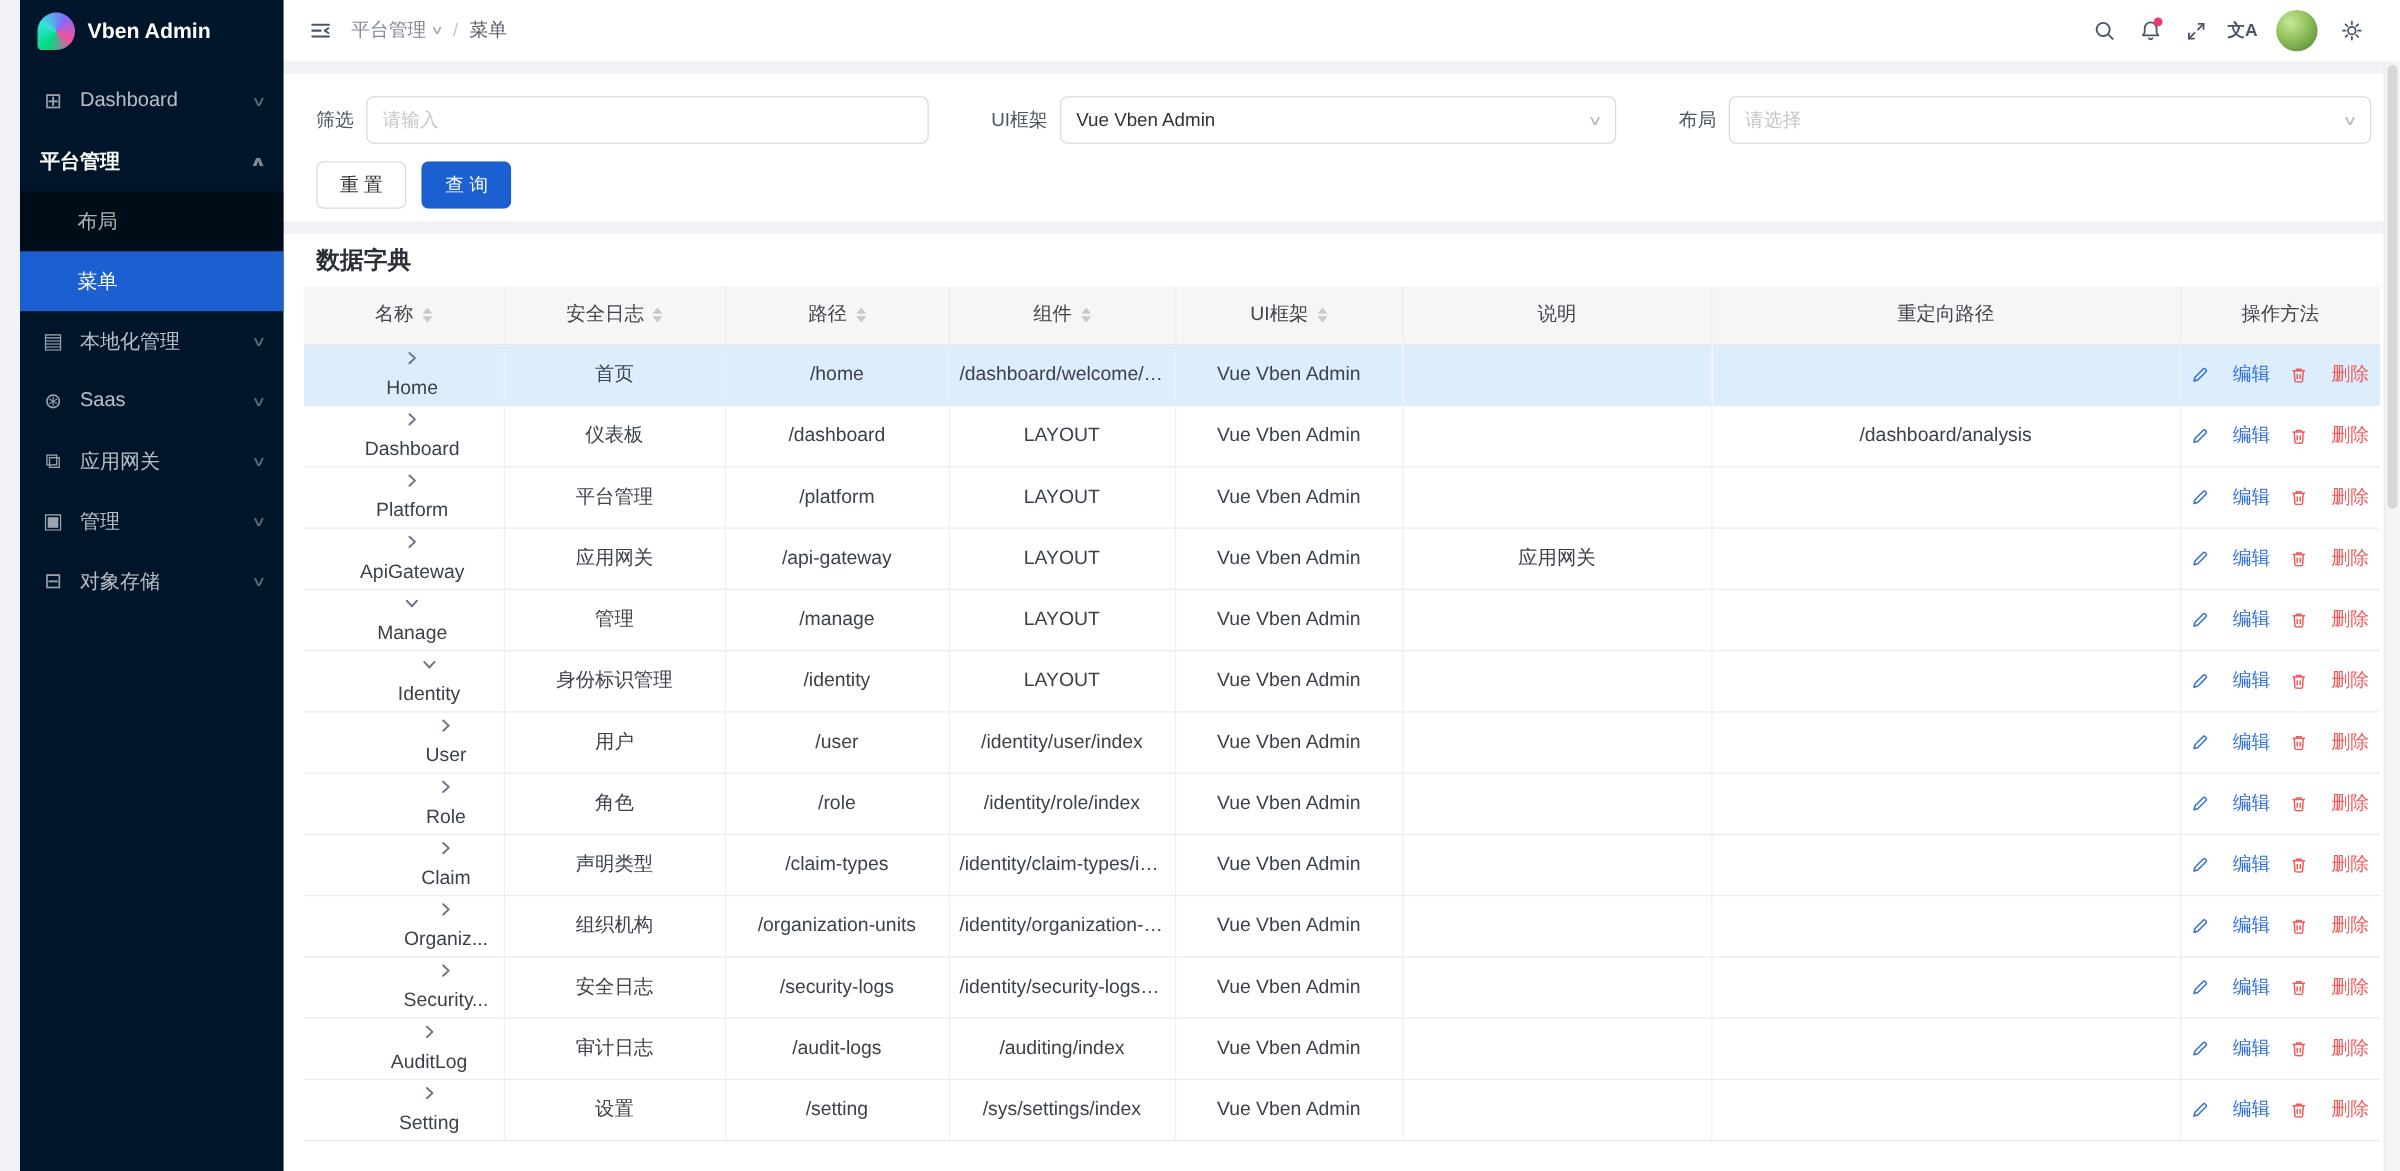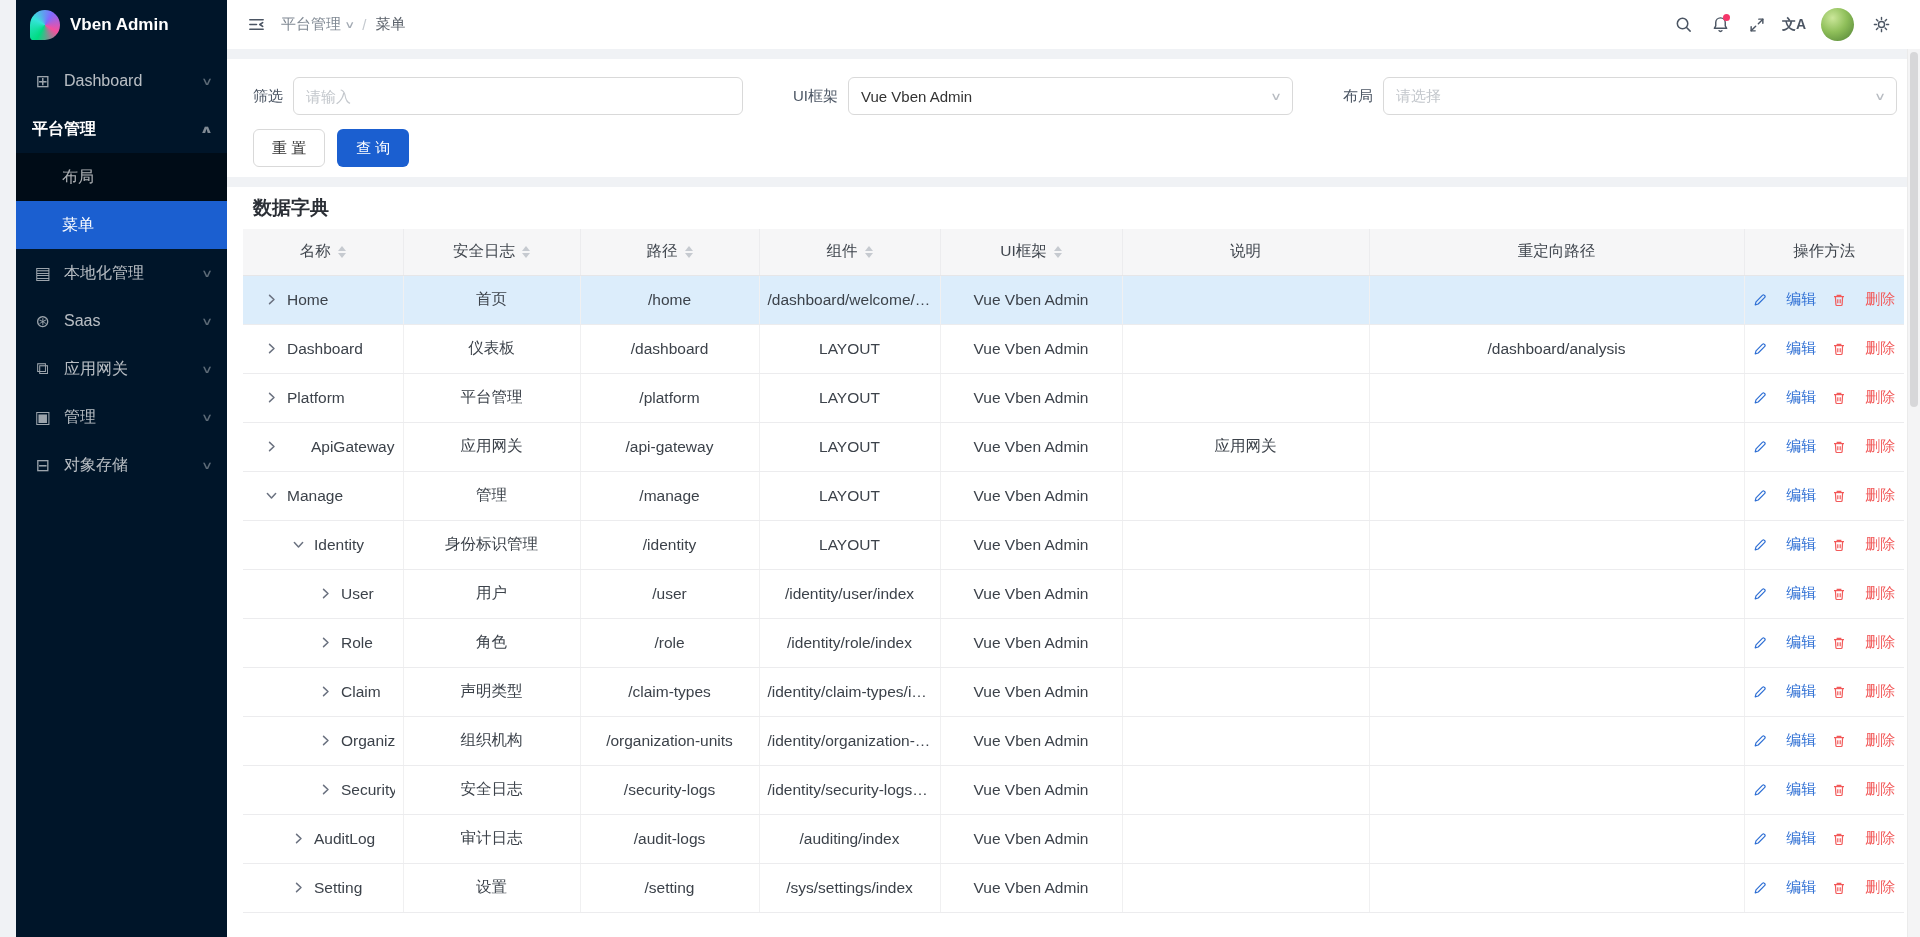--- a/index.html
+++ b/index.html
@@ -73,21 +73,21 @@
   thead th { height:46px; background:#f6f6f7; font-weight:500; color:#3f454d; font-size:15.5px; border-bottom:1px solid #e6e6e8; border-right:1px solid #ececee; padding:0 8px; }
   thead th:last-child, tbody td:last-child { border-right:none; }
   .th-wrap { display:flex; align-items:center; justify-content:center; gap:7px; }
   .sorter { display:flex; flex-direction:column; gap:2px; cursor:pointer; }
   .sorter i { display:block; width:0; height:0; border-left:4.5px solid transparent; border-right:4.5px solid transparent; }
   .sorter .up { border-bottom:5px solid #c6cad0; }
   .sorter .down { border-top:5px solid #c6cad0; }
   tbody td { height:49px; border-bottom:1px solid #ececee; border-right:1px solid #f0f0f1; font-size:15.5px; color:#3c424a; text-align:center; padding:0 8px; overflow:hidden; white-space:nowrap; text-overflow:ellipsis; }
   tbody tr.hl { background:#dcedfb; }
   td.c-name { text-align:left; }
-  .name-wrap { display:flex; align-items:center; gap:9px; overflow:hidden; }
+  .name-wrap { display:flex; align-items:center; gap:9px; overflow:hidden;flex-direction:column; }
   .row-caret { color:#6b7280; display:flex; flex-shrink:0; cursor:pointer; }
   .action-wrap { display:flex; align-items:center; justify-content:center; gap:16px; }
   .link { display:flex; align-items:center; gap:19px; font-size:15px; cursor:pointer; }
   .link .lic { display:flex; }
   .link.edit { color:#2e6fd4; }
   .link.del  { color:#f25a5a; }
 
   
   .vscroll { position:absolute; right:0; top:49px; bottom:0; width:13px; background:#f4f4f5; border-left:1px solid #ebebeb; cursor:pointer; }
   .vscroll .thumb { position:absolute; top:3px; left:2px; right:2px; height:355px; background:#d7d7d9; border-radius:6px; }

